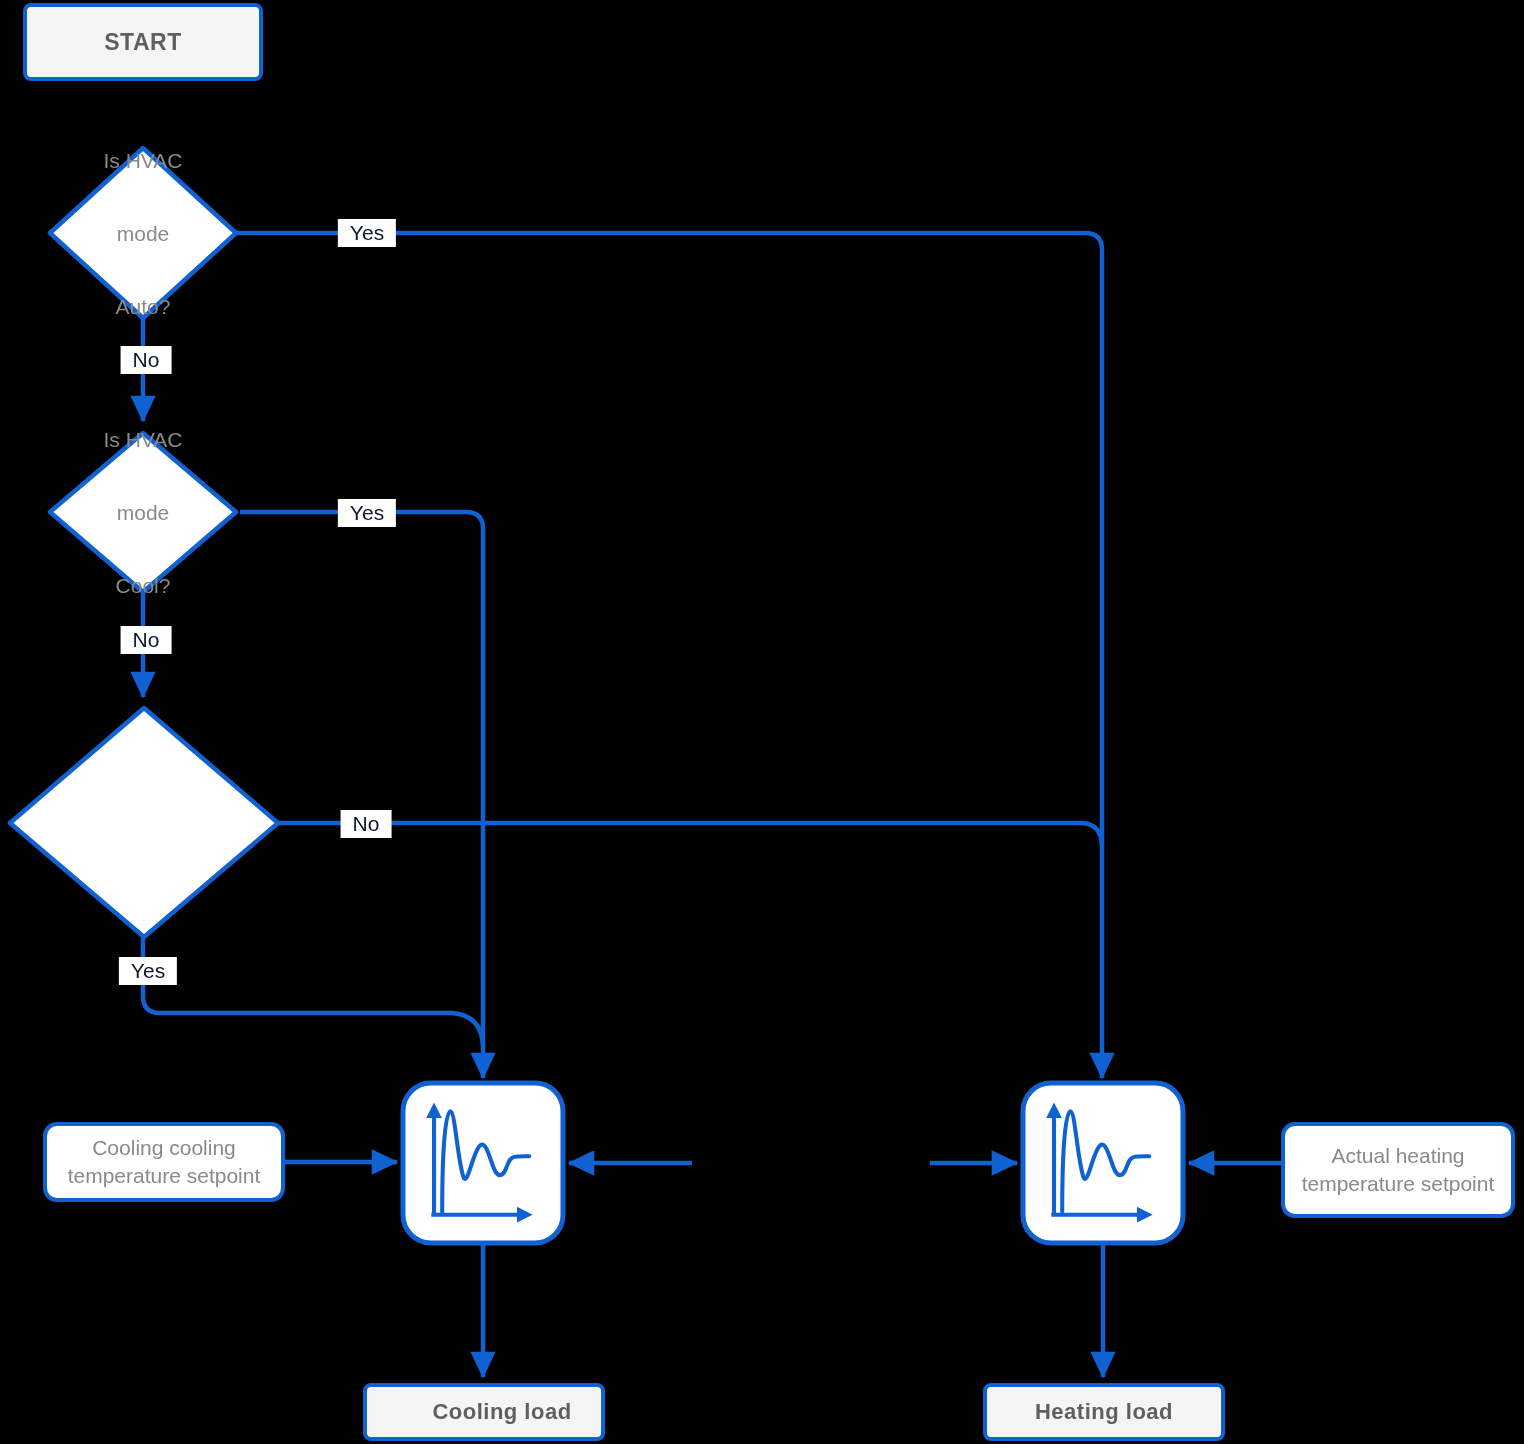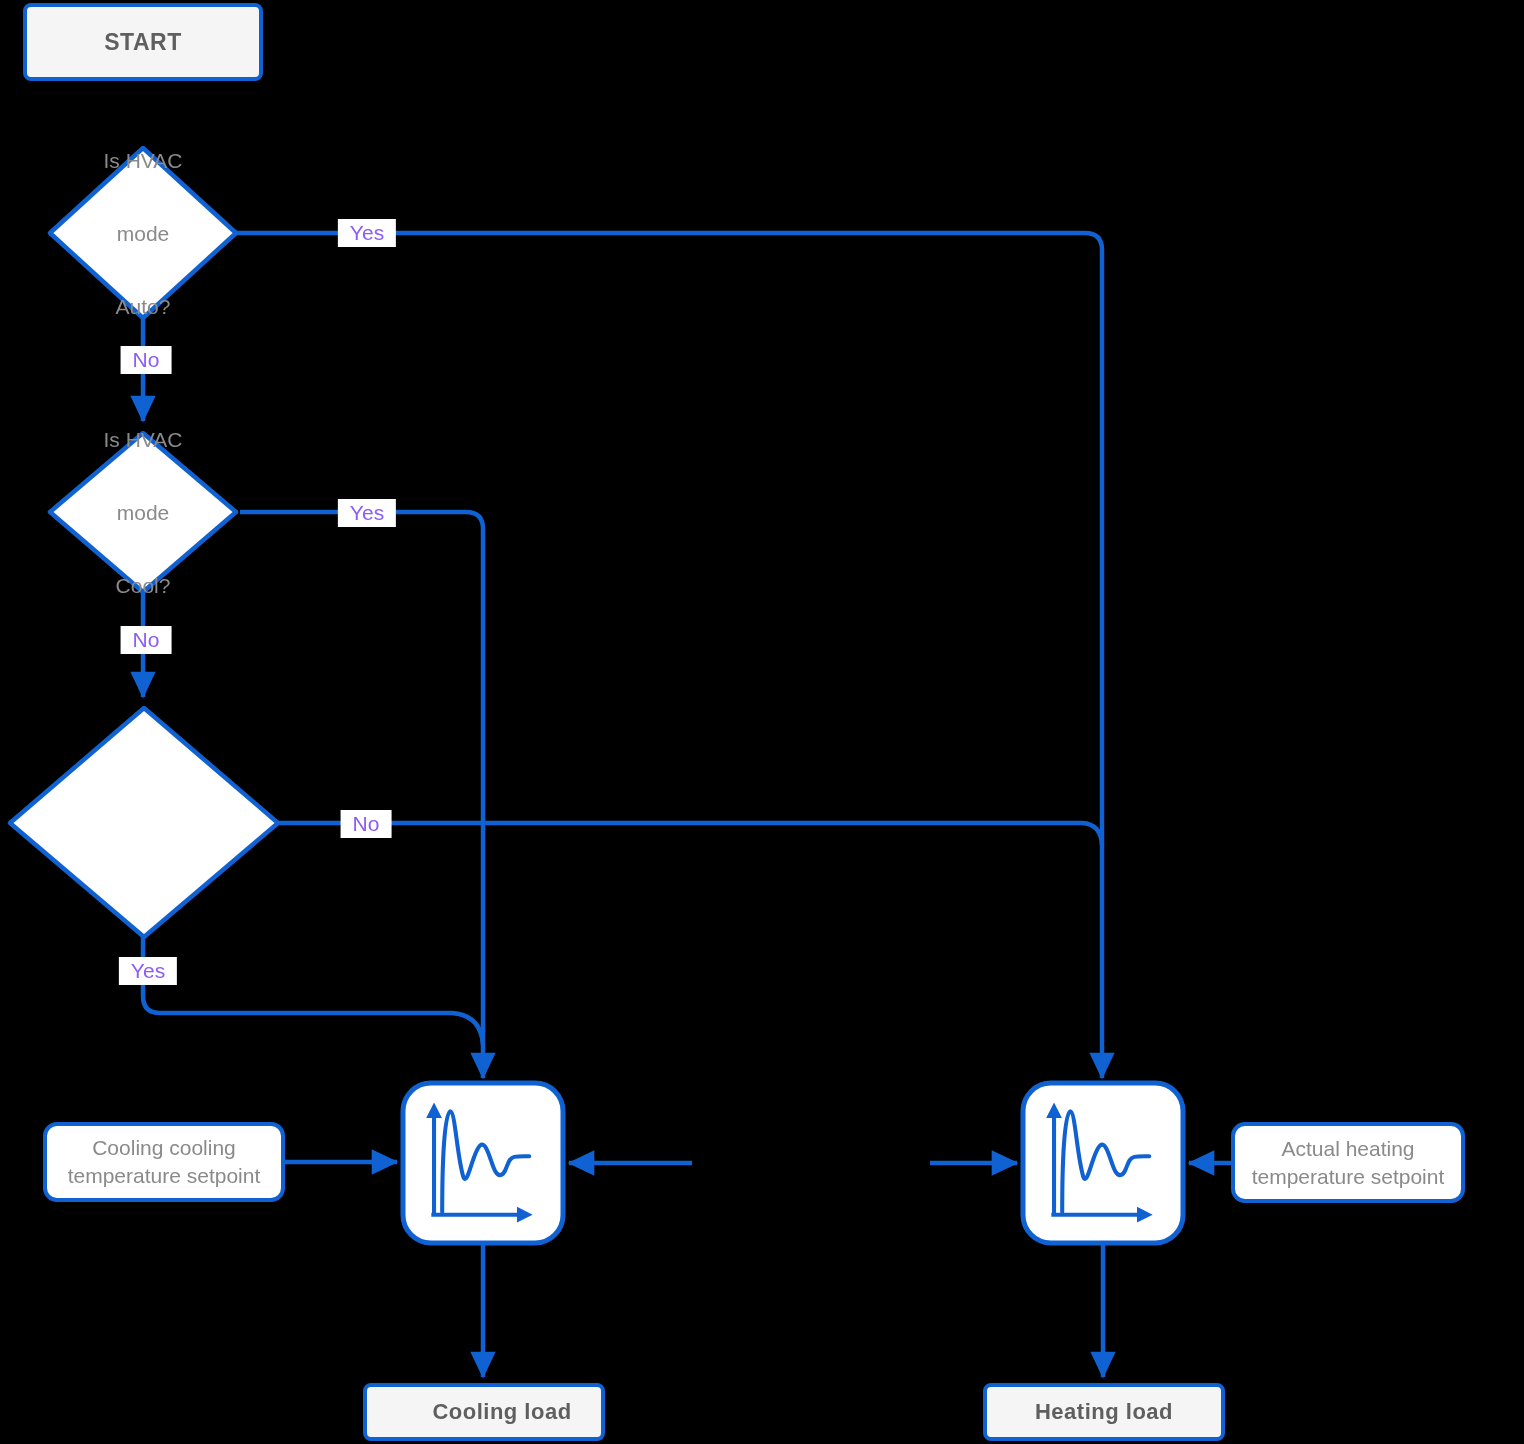--- a/index.html
+++ b/index.html
@@ -24,27 +24,27 @@
     background:#FFFFFF;border:4px solid #1062D2;border-radius:14px;
     color:#8A8A8A;font-size:21px;line-height:28px;
   }
   .dtext{
     position:absolute;z-index:2;
     display:flex;flex-direction:column;align-items:center;justify-content:center;
     color:#8A8A8A;font-size:21px;line-height:29px;text-align:center;gap:44px;
   }
   .chip{
     position:absolute;z-index:3;transform:translate(-50%,-50%);
-    background:#FFFFFF;color:#8b5cf6;font-size:21px;line-height:26px;
+    background:#FFFFFF;color:#0f172a;font-size:21px;line-height:26px;
     padding:1px 12px;white-space:nowrap;
   }
   #start{left:23px;top:3px;width:240px;height:78px;}
   #cooling-setpoint{left:43px;top:1122px;width:242px;height:80px;}
   #control-temperature{left:692px;top:1122px;width:238px;height:81px;}
-  #heating-setpoint{left:1231px;top:1122px;width:234px;height:81px;}
+  #heating-setpoint{left:1281px;top:1122px;width:234px;height:96px;}
   #cooling-load{left:363px;top:1383px;width:242px;height:58px;font-size:22px;padding-left:36px;}
   #heating-load{left:983px;top:1383px;width:242px;height:58px;font-size:22px;}
   #dtext-heat{left:50px;top:148px;width:186px;height:170px;}
   #dtext-cool{left:50px;top:433px;width:186px;height:159px;}
   #dtext-auto{left:10px;top:708px;width:268px;height:229px;}
   #chip-heat-yes{left:367px;top:233px;}
   #chip-heat-no{left:146px;top:360px;}
   #chip-cool-yes{left:367px;top:513px;}
   #chip-cool-no{left:146px;top:640px;}
   #chip-auto-no{left:366px;top:824px;}

